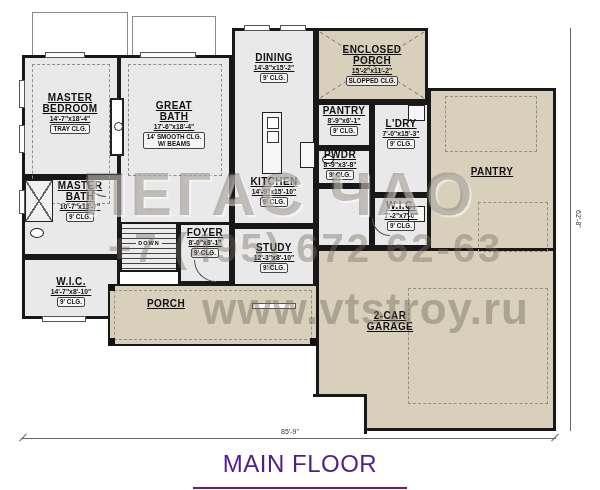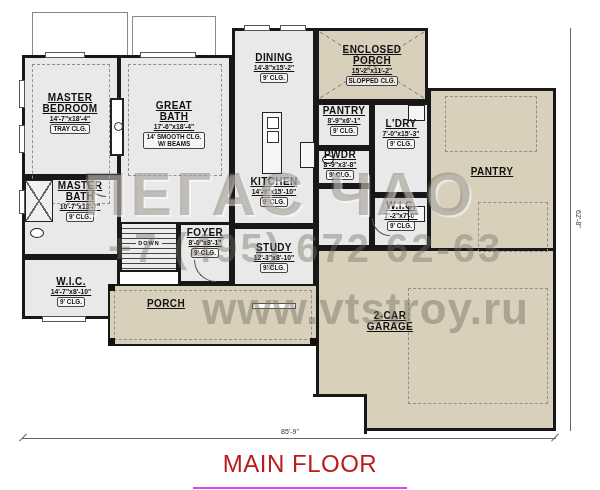--- a/index.html
+++ b/index.html
@@ -102,21 +102,21 @@
   .wm-site  { left:182px; top:284px; font-size:44px; letter-spacing:1px; color:rgba(118,110,98,.45); filter:blur(.3px);margin-left:20px; }
 
   
   .dim-bottom-line { position:absolute; left:22px; top:438px; width:534px; border-top:1px solid #666; }
   .tick { position:absolute; width:10px; border-top:1px solid #666; transform:rotate(-45deg); }
   .tk1 { left:18px; top:437px; } .tk2 { left:550px; top:437px; }
   .dim-bottom-label { position:absolute; left:250px; top:428px; width:80px; text-align:center; font-size:7px; color:#333; }
   .dim-right-line { position:absolute; left:570px; top:28px; height:403px; border-left:1px solid #666; }
   .dim-right-label { position:absolute; left:575px; top:210px; font-size:7px; color:#333; writing-mode:vertical-rl; }
   .title-wrap { position:absolute; left:0; top:450px; width:600px; text-align:center; }
-  .title { display:inline-block; font-size:24px; letter-spacing:.5px; color:#b91c1c; border-bottom:2px solid #d946ef; padding:0 30px 9px; }
+  .title { display:inline-block; font-size:24px; letter-spacing:.5px; color:#4c1d95; border-bottom:2px solid #701a75; padding:0 30px 9px; }
 </style>
 </head>
 <body>
 
 <div class="plan">
 
   <div class="thin t1"></div>
   <div class="thin t2"></div>
 
   <div class="zone z-mbr"></div>

